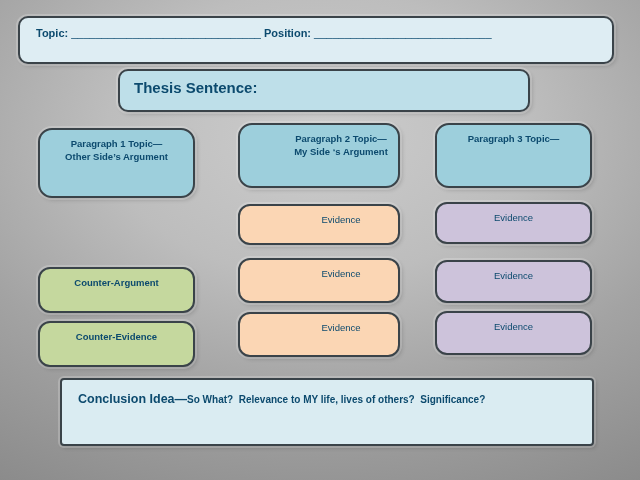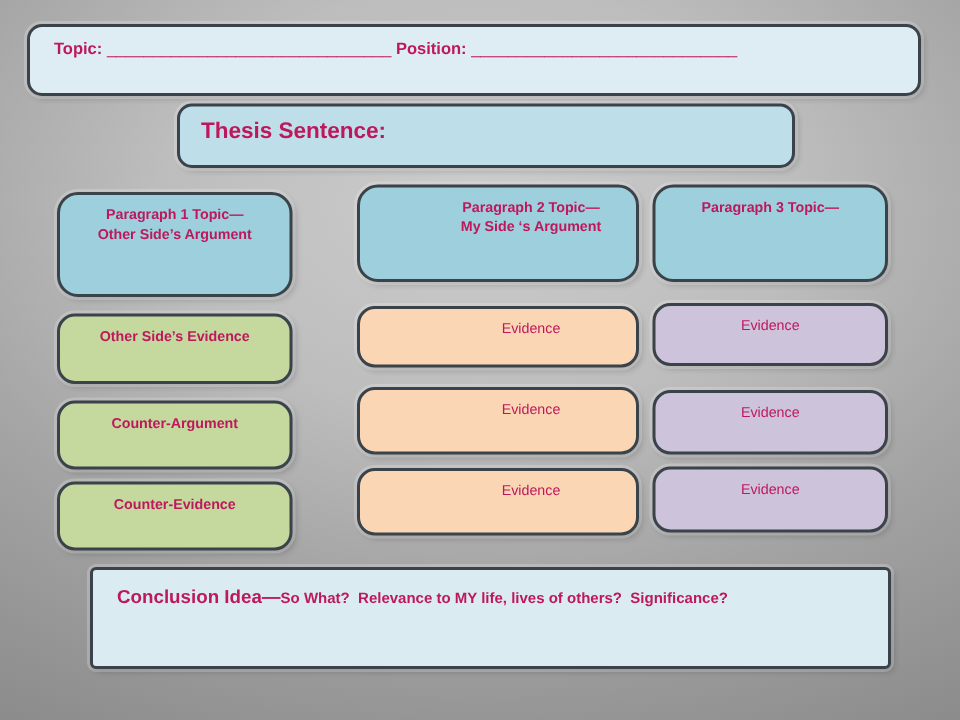--- a/index.html
+++ b/index.html
@@ -1,18 +1,18 @@
 <!DOCTYPE html>
 <html><head>
 <meta charset="utf-8">
 <style>
   html,body{margin:0;padding:0;background:#888;}
   .slide{
     position:relative;width:640px;height:480px;overflow:hidden;
-    font-family:"Liberation Sans",sans-serif;color:#be185d;
+    font-family:"Liberation Sans",sans-serif;color:#0c4a6e;
     background:radial-gradient(ellipse 95% 85% at 50% 28%, #cccccc 0%, #bdbdbd 35%, #a3a3a3 65%, #8b8b8b 100%);
   }
   .box{
     position:absolute;box-sizing:border-box;border:2px solid #3a4349;
     box-shadow:0 0 0 2px rgba(255,255,255,0.22), 2px 2px 4px rgba(0,0,0,0.18);
   }
   .topic-box{
     left:18px;top:16px;width:596px;height:48px;border-radius:10px;
     background:#deedf3;padding:9px 16px;white-space:nowrap;
     font-size:11px;font-weight:600;
@@ -33,21 +33,21 @@
   .orange{background:#fbd6b4;font-weight:400;}
   .purple{background:#cdc3db;font-weight:400;}
   .conclusion-box{
     left:60px;top:378px;width:534px;height:68px;border-radius:4px;
     background:#daecf2;padding:9px 16px;
   }
   .c-title{font-size:12.5px;font-weight:700;}
   .c-rest{font-size:10px;font-weight:700;white-space:pre-wrap;}
   
   .col1{left:38px;width:157px;margin-top:11px;}
-  .col2{left:238px;width:188px;padding-left:44px;}
+  .col2{left:238px;width:162px;padding-left:44px;}
   .col3{left:435px;width:157px;}
   .hdr1{top:117px;height:70px;}
   .hdr2{top:123px;height:65px;}
   .hdr3{top:123px;height:65px;}
   .r2a{top:198px;height:47px;}
   .r2b{top:204px;height:41px;}
   .r2c{top:202px;height:42px;}
   .r3a{top:256px;height:46px;}
   .r3b{top:258px;height:45px;}
   .r3c{top:260px;height:43px;}
@@ -67,23 +67,20 @@
     <span class="line">_____________________________</span>
   </div>
 
   <div class="box thesis-box">
     <span>Thesis Sentence:</span>
   </div>
 
   <div class="box header-box col1 hdr1">
     <div>Paragraph 1 Topic—</div>
     <div>Other Side’s Argument</div>
-  </div>
-  <div class="box cell-box green col1 r2a">
-    <span>Other Side’s Evidence</span>
   </div>
   <div class="box cell-box green col1 r3a">
     <span>Counter-Argument</span>
   </div>
   <div class="box cell-box green col1 r4a">
     <span>Counter-Evidence</span>
   </div>
 
   <div class="box header-box col2 hdr2">
     <div>Paragraph 2 Topic—</div>

